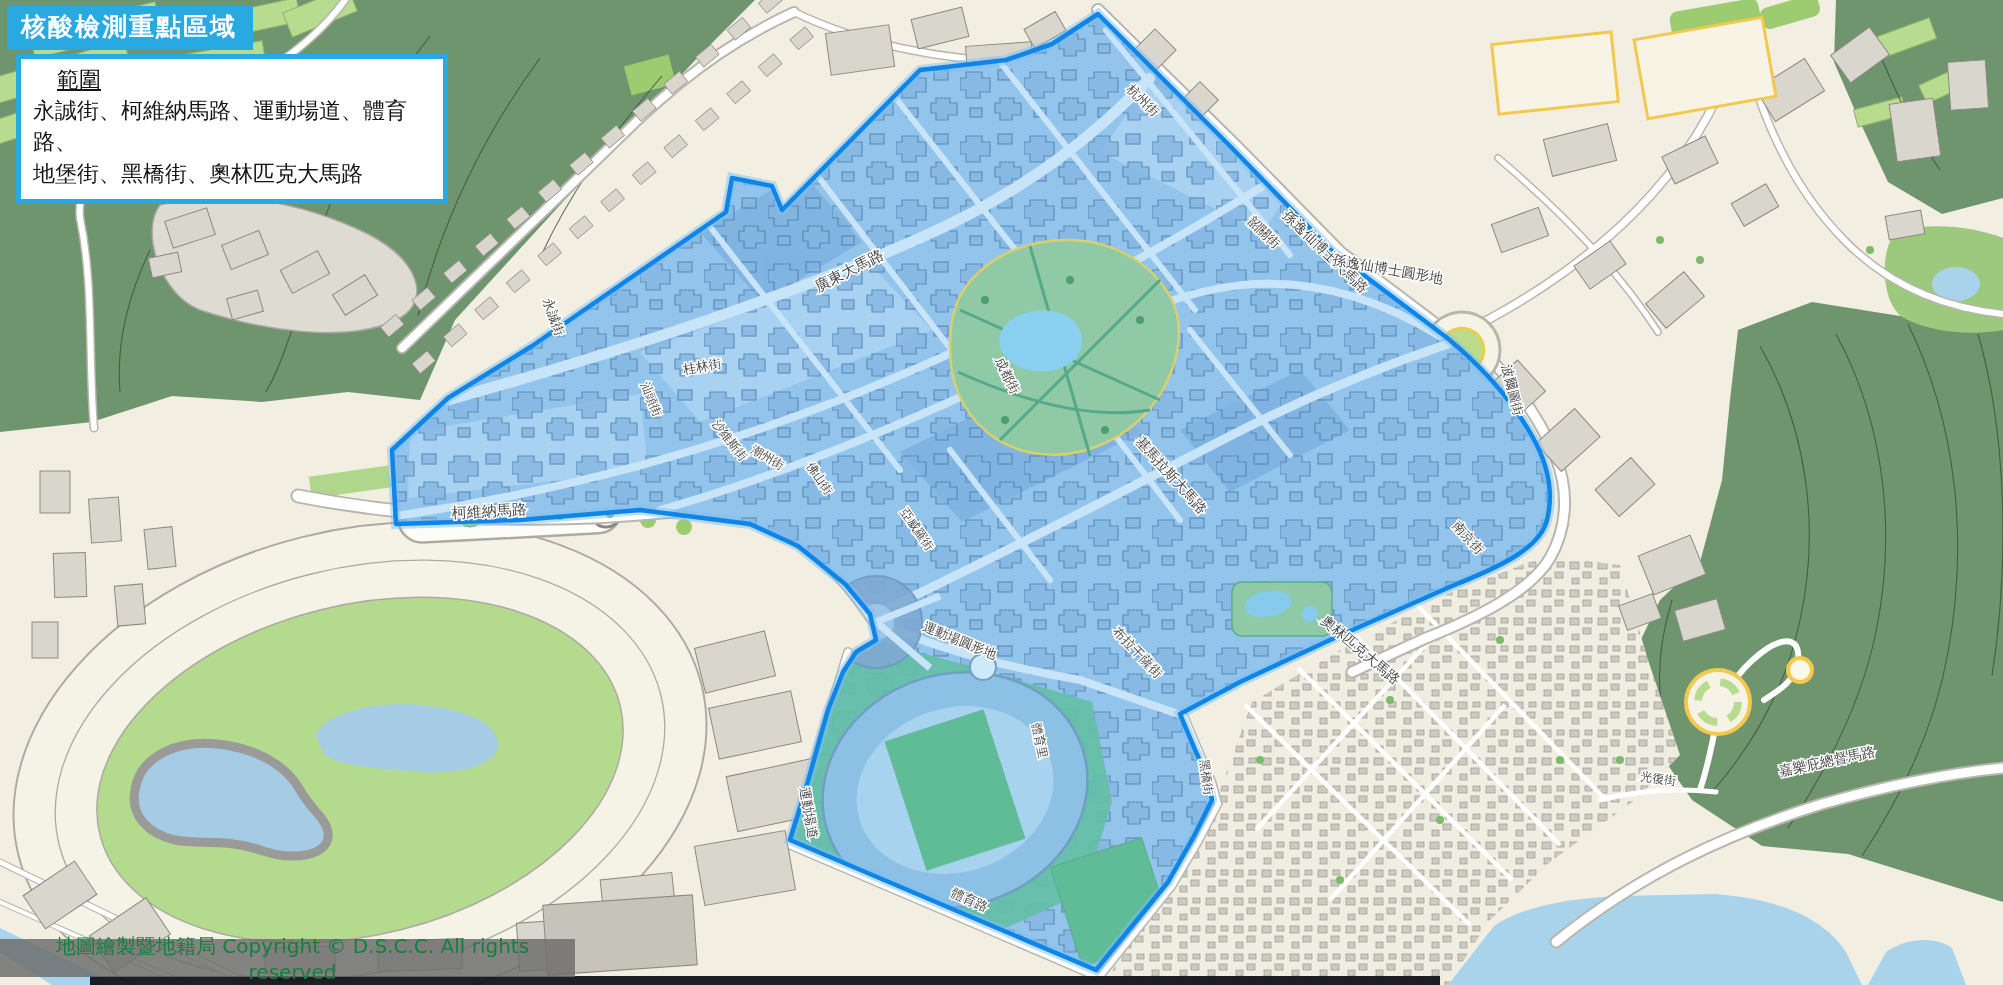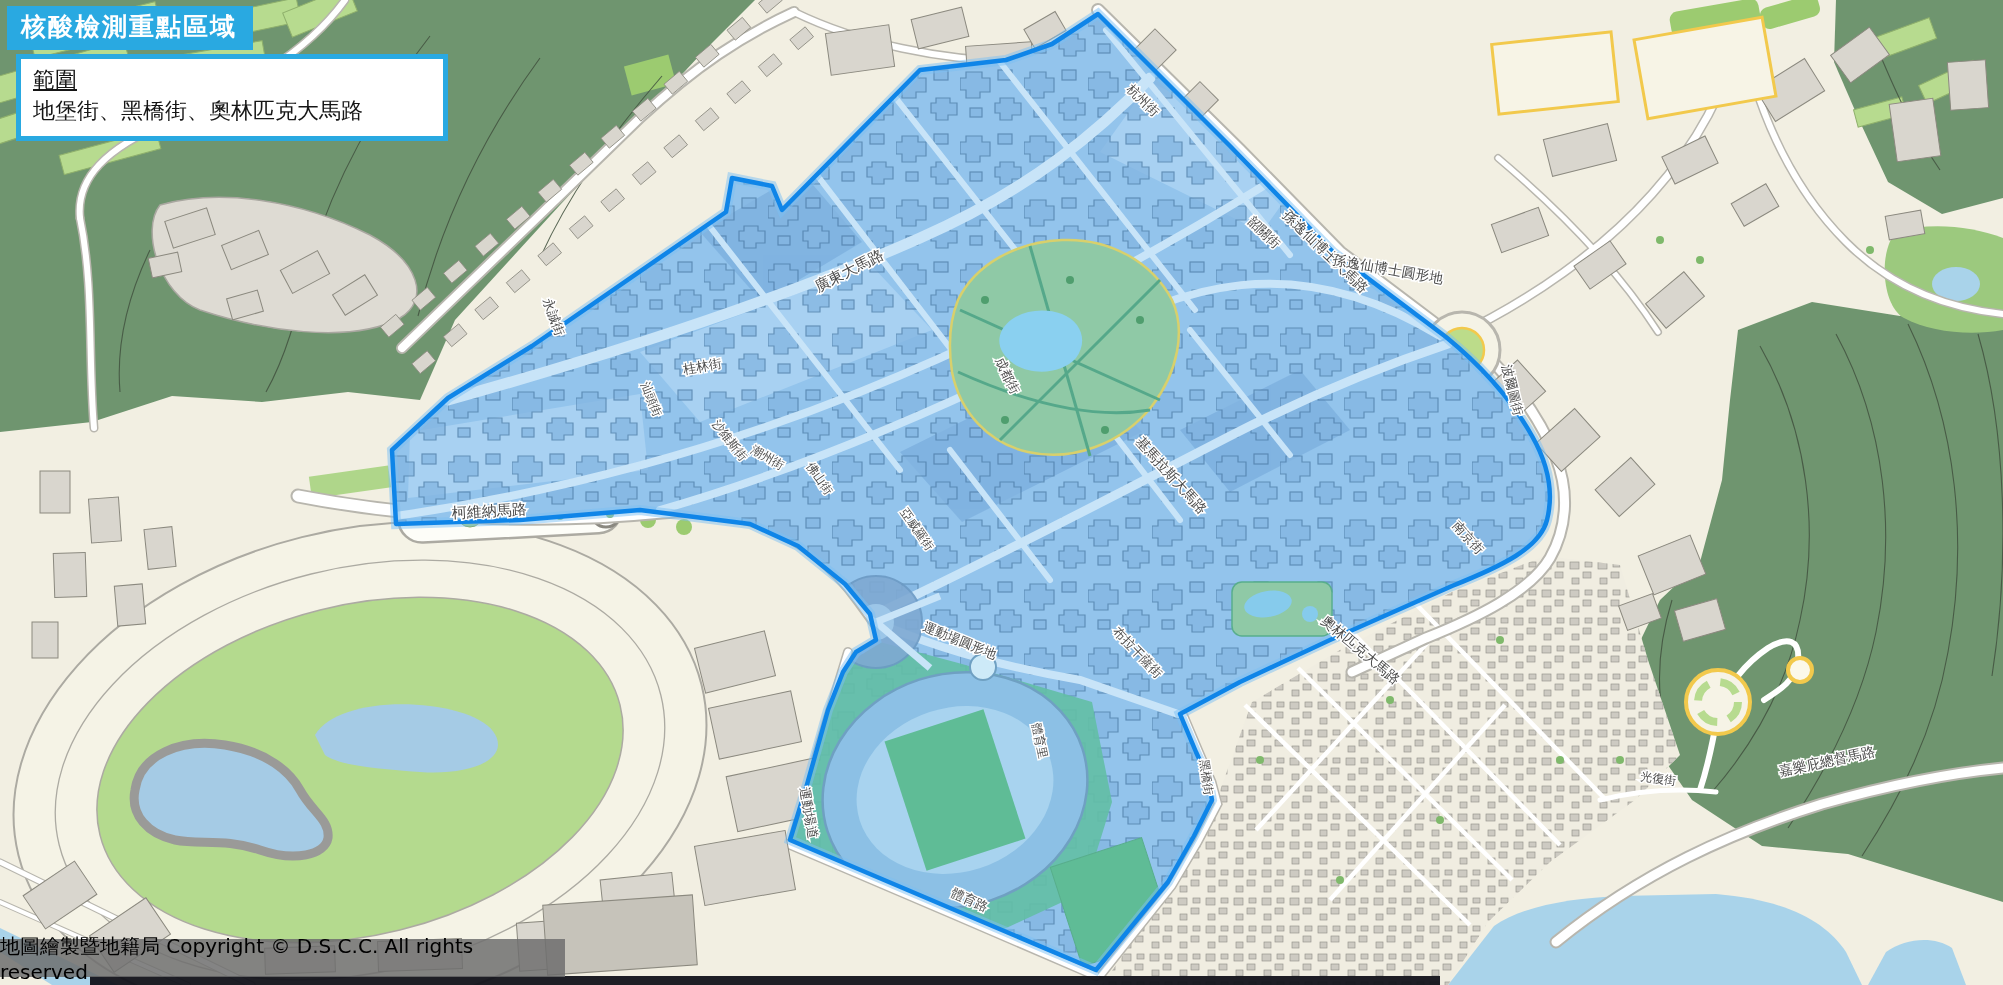--- a/index.html
+++ b/index.html
@@ -4,24 +4,24 @@
 <style>
   html,body{margin:0;padding:0;background:#e8e6dc;}
   .stage{position:relative;width:2003px;height:985px;overflow:hidden;
          font-family:"DejaVu Sans",sans-serif;}
   svg{position:absolute;left:0;top:0;display:block;}
   .banner{position:absolute;left:7px;top:6px;background:#29A9E1;color:#fff;
           font-size:25px;font-weight:bold;letter-spacing:2px;padding:4px 16px 7px 14px;}
   .infobox{position:absolute;left:16px;top:54px;width:398px;background:#fff;
            border:5px solid #29A9E1;padding:5px 12px 10px 12px;color:#151515;
            font-size:22px;line-height:1.42;}
-  .infobox .head{text-decoration:underline;}
+  .infobox .head{text-decoration:underline;margin-left:24px;}
   .footer{position:absolute;left:0;top:939px;width:565px;height:38px;
-          background:rgba(110,110,110,.85);color:#000000;font-size:20px;
-          display:flex;align-items:center;}
+          background:rgba(110,110,110,.85);color:#15803d;font-size:20px;
+          display:flex;align-items:center;padding-left:10px;text-align:center;}
   text.maplabel{fill:#4a4a4a;stroke:#ffffff;stroke-width:3px;paint-order:stroke;
                 font-family:"DejaVu Sans",sans-serif;}
 </style>
 </head>
 <body>
 
 <div class="stage">
 
 <svg id="map-svg" width="2003" height="985" viewBox="0 0 2003 985">
   <defs>
@@ -392,18 +392,19 @@
         <text transform="translate(1200 760) rotate(82)" font-size="12" class="maplabel">黑橋街</text>
         <text transform="translate(1780 776) rotate(-12)" font-size="14" class="maplabel">嘉樂庇總督馬路</text>
         <text transform="translate(1640 780) rotate(8)" font-size="12" class="maplabel">光復街</text>
       </g>
 </svg>
 
 <div class="banner">核酸檢測重點區域</div>
 
 <div class="infobox">
   <div class="head">範圍</div>
+  <div>永誠街、柯維納馬路、運動場道、體育路、</div>
   <div>地堡街、黑橋街、奧林匹克大馬路</div>
 </div>
 
 <div class="footer">地圖繪製暨地籍局 Copyright © D.S.C.C. All rights reserved</div>
 
 </div>
 
 </body></html>

